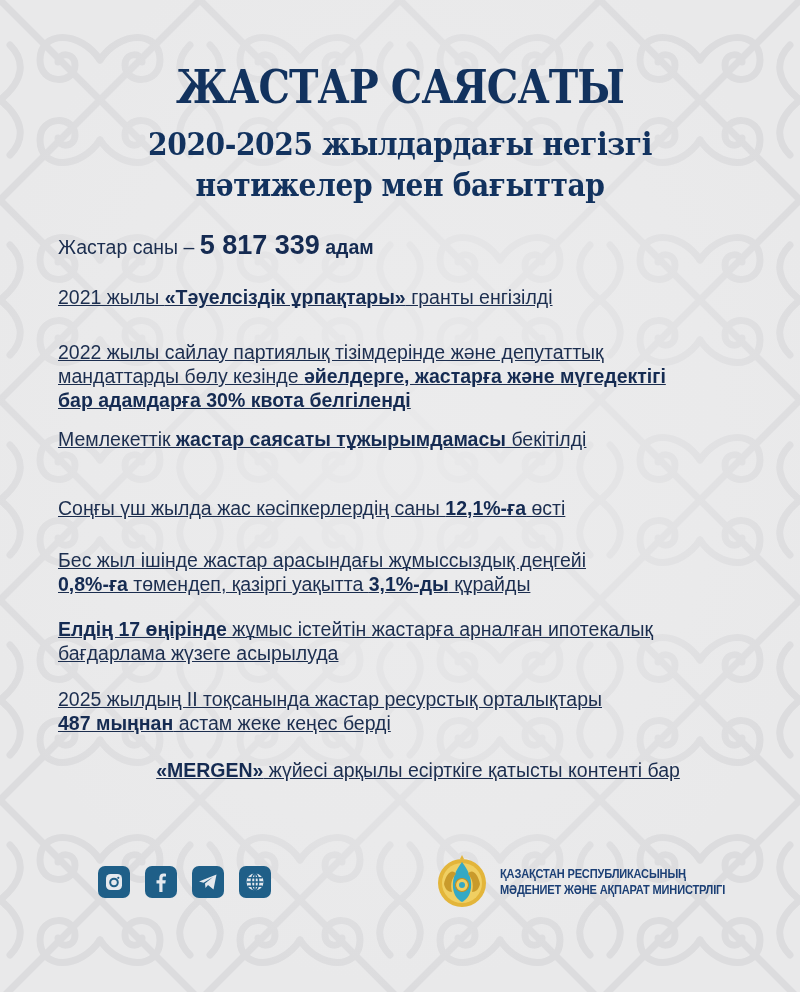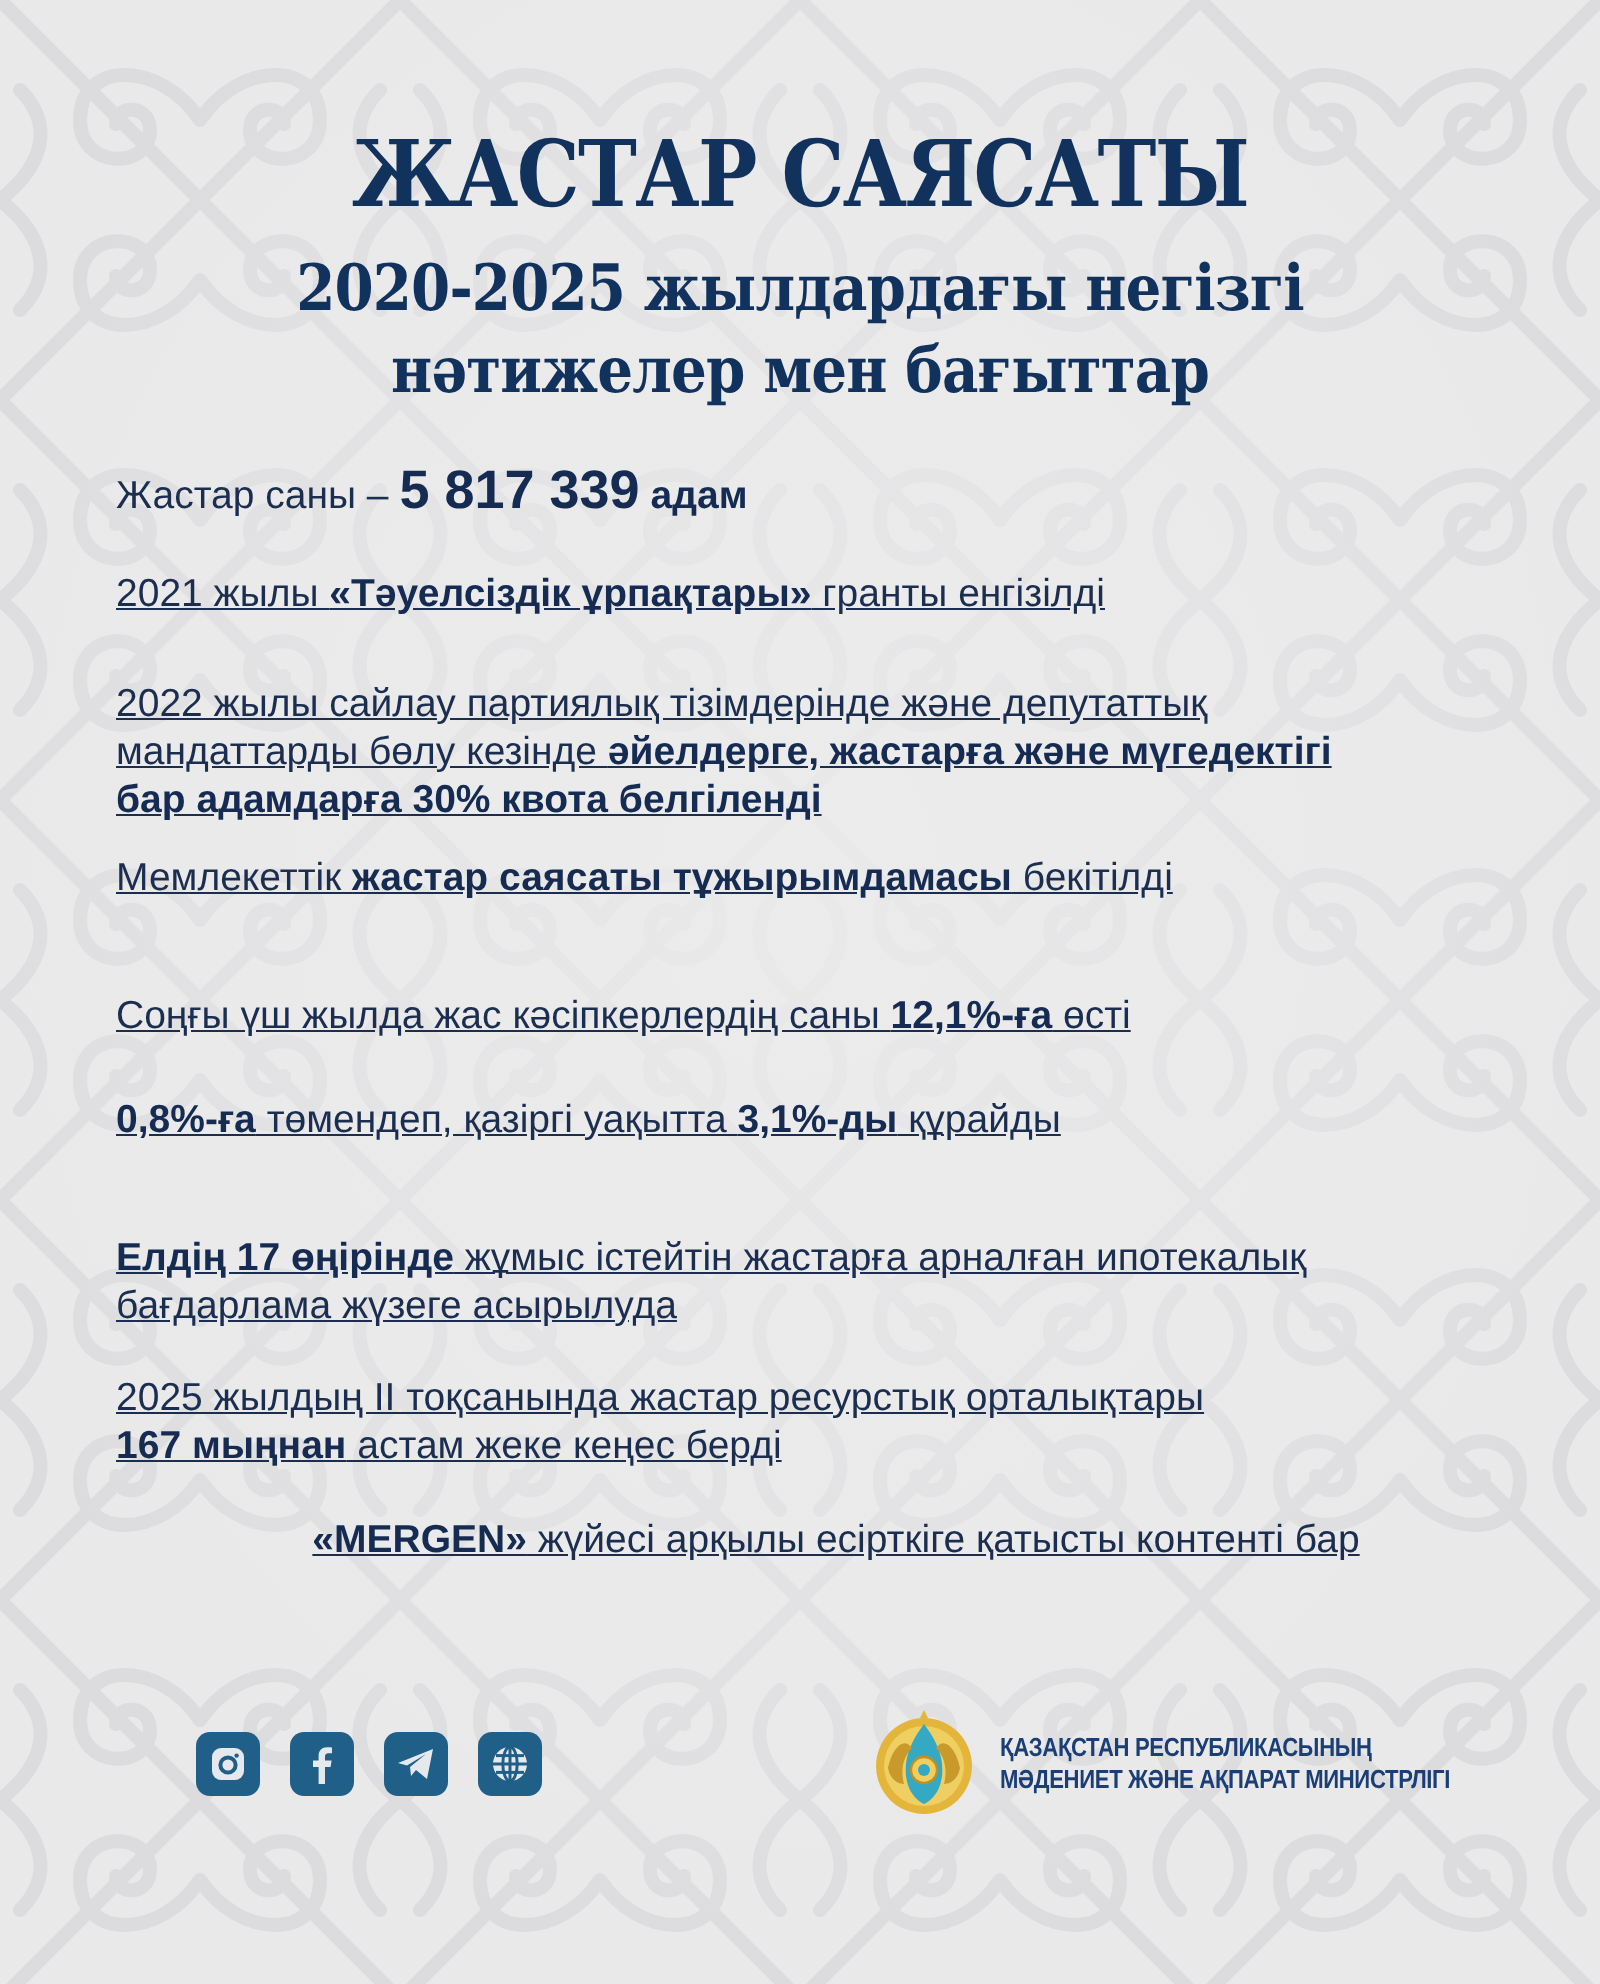--- a/index.html
+++ b/index.html
@@ -127,31 +127,32 @@
 
   <div class="item" style="top:427px;">
     <span class="line"><span>Мемлекеттік </span><b>жастар саясаты тұжырымдамасы</b><span> бекітілді</span></span>
   </div>
 
   <div class="item" style="top:496px;">
     <span class="line"><span>Соңғы үш жылда жас кәсіпкерлердің саны </span><b>12,1%-ға</b><span> өсті</span></span>
   </div>
 
   <div class="item" style="top:548px;">
+    <span class="line">Бес жыл ішінде жастар арасындағы жұмыссыздық деңгейі</span>
     <span class="line"><b>0,8%-ға</b><span> төмендеп, қазіргі уақытта </span><b>3,1%-ды</b><span> құрайды</span></span>
   </div>
 
   <div class="item" style="top:617px;">
     <span class="line"><b>Елдің 17 өңірінде</b><span> жұмыс істейтін жастарға арналған ипотекалық</span></span>
     <span class="line">бағдарлама жүзеге асырылуда</span>
   </div>
 
   <div class="item" style="top:687px;">
     <span class="line">2025 жылдың II тоқсанында жастар ресурстық орталықтары</span>
-    <span class="line"><b>167 мыңнан</b><span> астам жеке кеңес берді</span></span>
+    <span class="line"><b>487 мыңнан</b><span> астам жеке кеңес берді</span></span>
   </div>
 
   <div class="item" style="top:758px;text-align:center;">
     <span class="line"><b>«MERGEN»</b><span> жүйесі арқылы есірткіге қатысты контенті бар</span></span>
   </div>
 
   <div class="socials">
     <div class="soc">
       <svg width="20" height="20" viewBox="0 0 20 20">
         <rect x="2" y="2" width="16" height="16" rx="4.5" fill="#e5e9ee"></rect>

